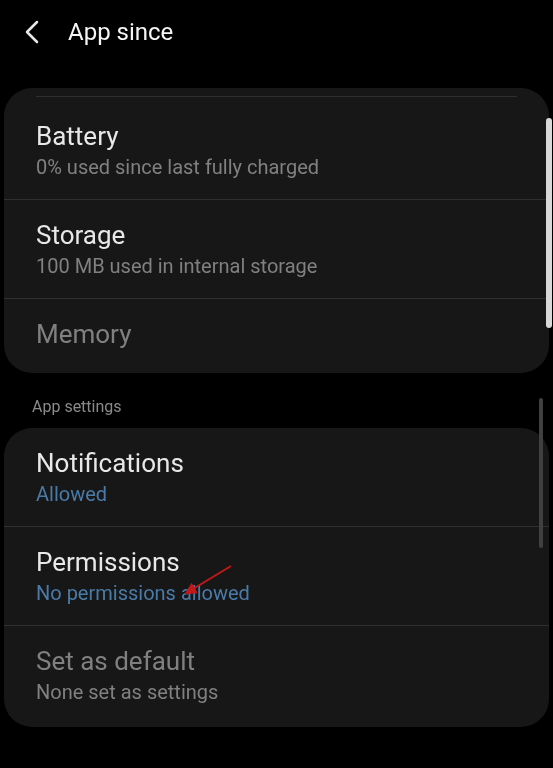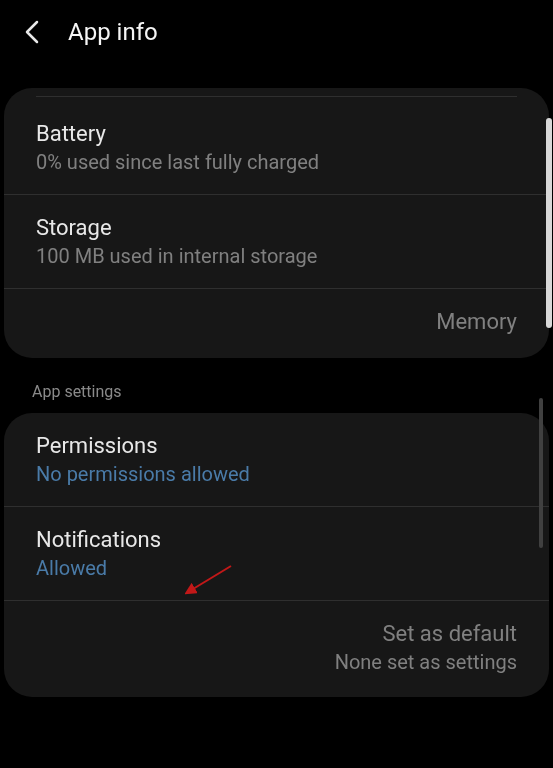--- a/index.html
+++ b/index.html
@@ -53,24 +53,23 @@
       height: 1px;
       background: #2f2f2f;
       margin: 0 32px 4px 32px;
     }
     .settings-item {
       padding: 20px 32px 20px 32px;
       border-bottom: 1px solid #2f2f2f;
     }
     .settings-item:last-child {
       border-bottom: none;
-      text-align: right;
     }
     .item-title {
-      font-size: 22px;
+      font-size: 26px;
       font-weight: 400;
       color: #e8e8e8;
       margin-bottom: 4px;
     }
     .item-title.dim {
       color: #808080;
     }
     .item-subtitle {
       font-size: 20px;
       color: #808080;
@@ -114,47 +113,47 @@
   </style>
 </head>
 <body>
 
 <div class="header">
   <div class="back-icon">
     <svg viewBox="0 0 14 24" fill="none" stroke="#e8e8e8" stroke-width="2.5" stroke-linecap="round" stroke-linejoin="round">
       <polyline points="12,2 2,12 12,22"></polyline>
     </svg>
   </div>
-  <div class="header-title">App info</div>
+  <div class="header-title">App since</div>
 </div>
 
 <div class="card card-top">
   <div class="settings-item">
     <div class="item-title">Battery</div>
     <div class="item-subtitle">0% used since last fully charged</div>
   </div>
   <div class="settings-item">
     <div class="item-title">Storage</div>
     <div class="item-subtitle">100 MB used in internal storage</div>
   </div>
   <div class="settings-item">
     <div class="item-title dim">Memory</div>
   </div>
 </div>
 
 <div class="section-header">App settings</div>
 
 <div class="card">
   <div class="settings-item">
+    <div class="item-title">Notifications</div>
+    <div class="item-subtitle accent">Allowed</div>
+  </div>
+  <div class="settings-item">
     <div class="item-title">Permissions</div>
     <div class="item-subtitle accent">No permissions allowed</div>
-  </div>
-  <div class="settings-item">
-    <div class="item-title">Notifications</div>
-    <div class="item-subtitle accent">Allowed</div>
   </div>
   <div class="settings-item last-item">
     <div class="item-title dim">Set as default</div>
     <div class="item-subtitle">None set as settings</div>
   </div>
 </div>
 
 <div class="scrollbar-indicator"></div>
 <div class="scrollbar-indicator2"></div>
 

